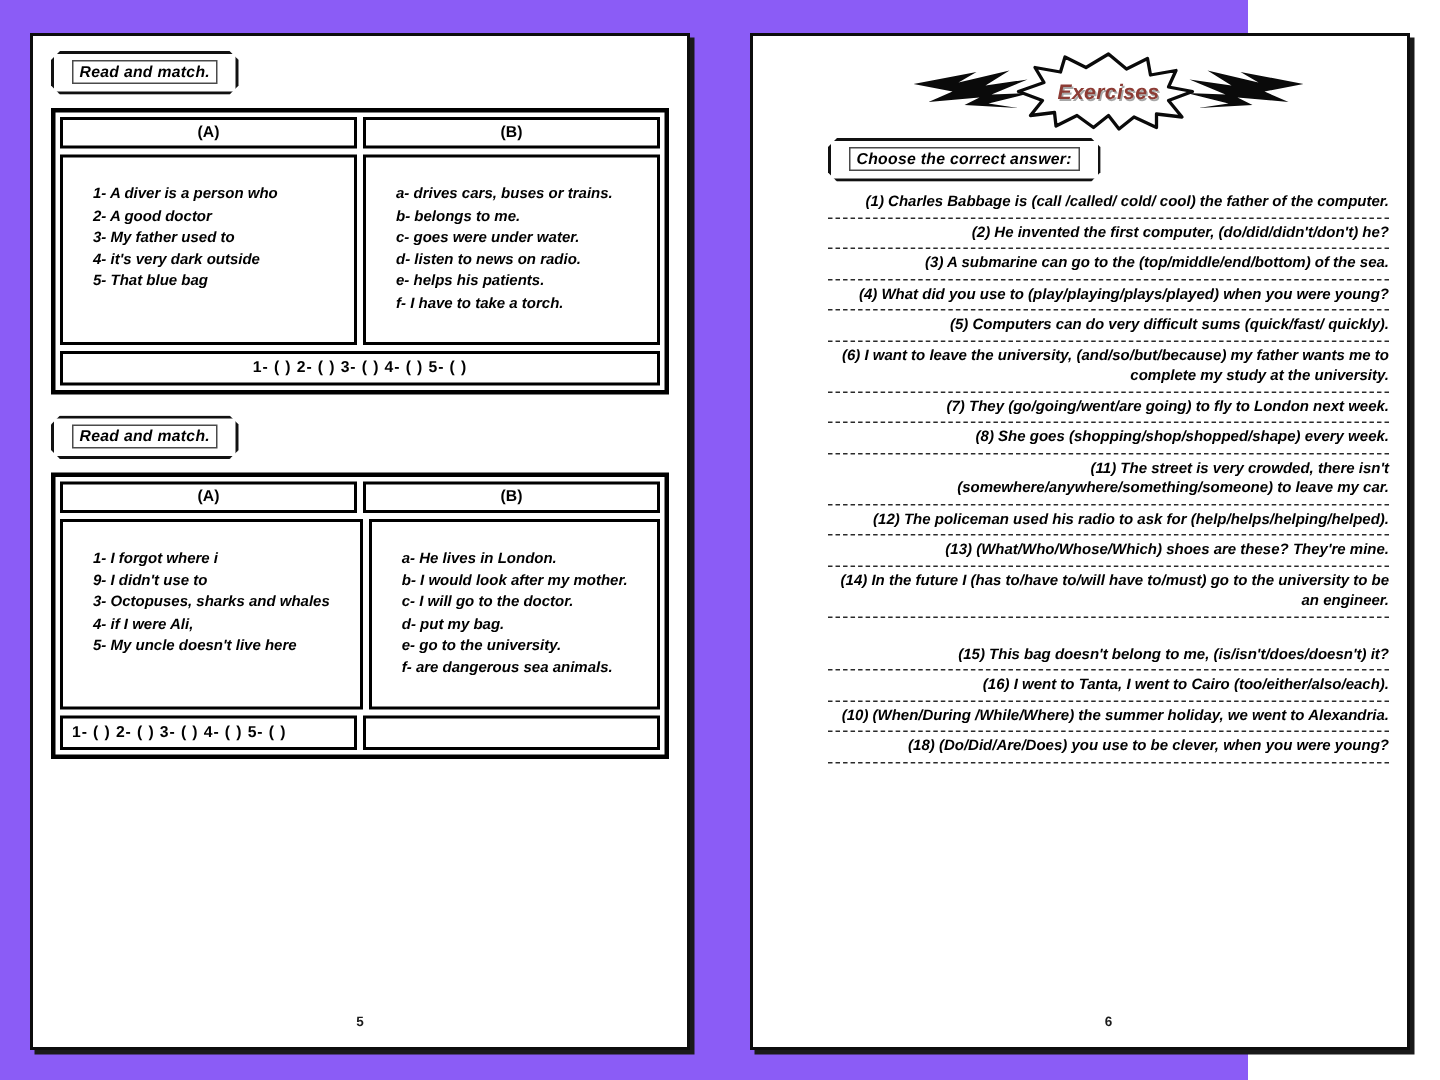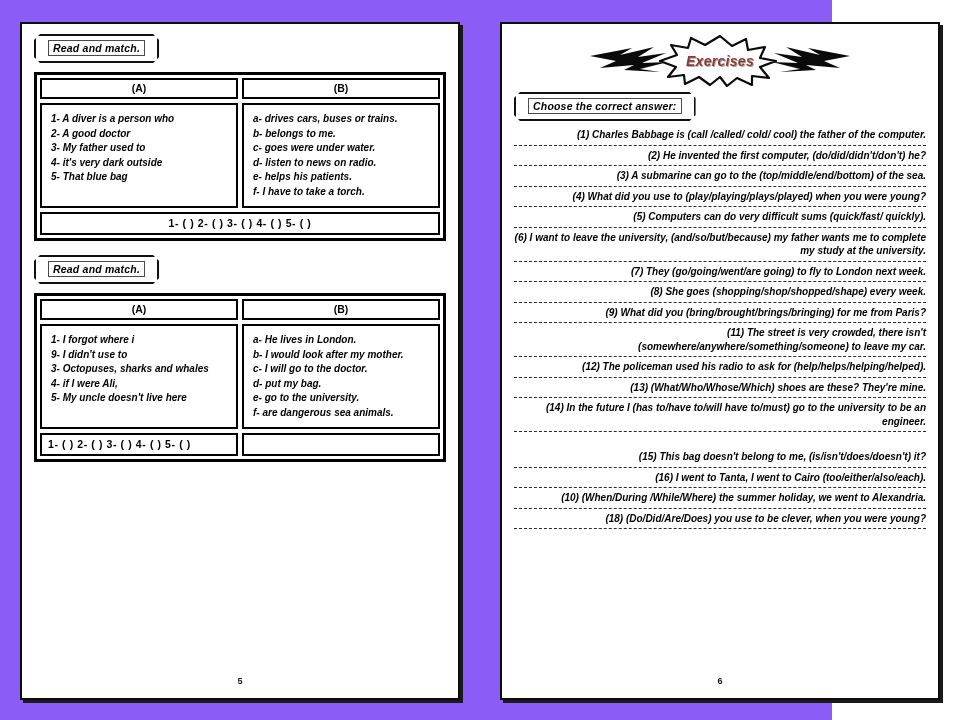--- a/index.html
+++ b/index.html
@@ -21,21 +21,21 @@
 
   
   .page {
     position: absolute;
     background: #ffffff;
     border: 2px solid #0d0d0d;
     box-shadow: 3px 3px 0 #1a1a1a;
     box-sizing: border-box;
   }
   #page-left  { left: 20px;  top: 22px; width: 440px; height: 678px; }
-  #page-right { left: 500px; top: 22px; width: 440px; height: 678px; }
+  #page-right { left: 500px; top: 22px; width: 440px; height: 678px; padding-left: 38px; }
 
   .page-inner {
     position: relative;
     width: 100%;
     height: 100%;
     padding: 10px 12px;
     box-sizing: border-box;
   }
 
   
@@ -85,21 +85,21 @@
     flex: 1 1 50%;
     text-align: center;
     font-weight: bold;
     font-size: 10.5px;
     padding: 2px 0 3px 0;
   }
   .mt-body {
     flex: 1 1 50%;
     min-height: 88px;
   }
-  .mt-body ul { list-style: none; margin: 4px; padding: 0; }
+  .mt-body ul { list-style: none; margin: 15px; padding: 0; }
   .mt-body li {
     font-size: 10px;
     font-style: italic;
     font-weight: bold;
     line-height: 14.5px;
     color: #000000;
     white-space: nowrap;
   }
   .mt-answer-full {
     flex: 1 1 100%;
@@ -308,24 +308,20 @@
         </div>
         <div class="q-item">
           <div class="q-text">(7) They (go/going/went/are going) to fly to London next week.</div>
           <div class="q-rule"></div>
         </div>
         <div class="q-item">
           <div class="q-text">(8) She goes (shopping/shop/shopped/shape) every week.</div>
           <div class="q-rule"></div>
         </div>
         <div class="q-item">
-          <div class="q-text">(9) What did you (bring/brought/brings/bringing) for me from Paris?</div>
-          <div class="q-rule"></div>
-        </div>
-        <div class="q-item">
           <div class="q-text">(11) The street is very crowded, there isn't (somewhere/anywhere/something/someone) to leave my car.</div>
           <div class="q-rule"></div>
         </div>
         <div class="q-item">
           <div class="q-text">(12) The policeman used his radio to ask for (help/helps/helping/helped).</div>
           <div class="q-rule"></div>
         </div>
         <div class="q-item">
           <div class="q-text">(13) (What/Who/Whose/Which) shoes are these? They're mine.</div>
           <div class="q-rule"></div>

